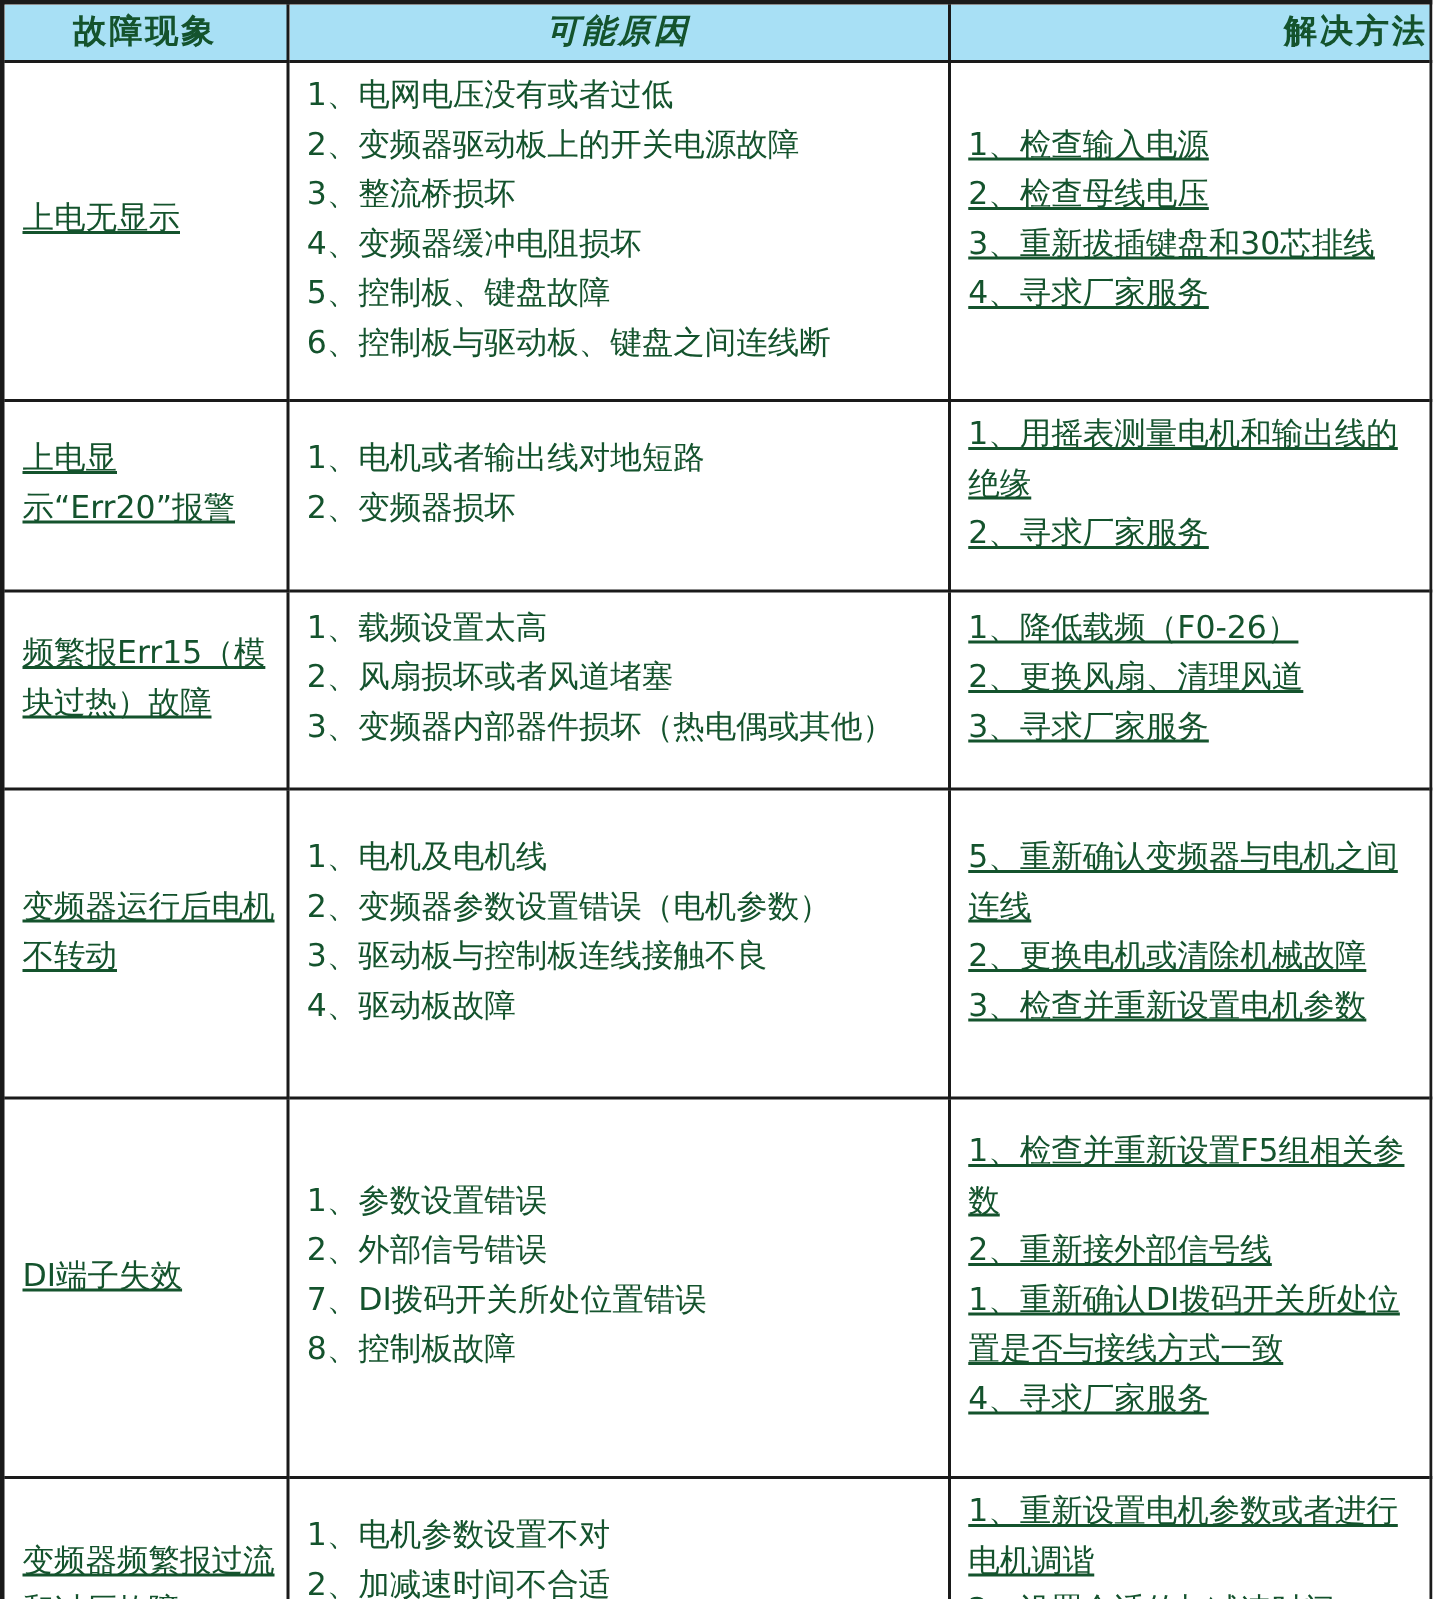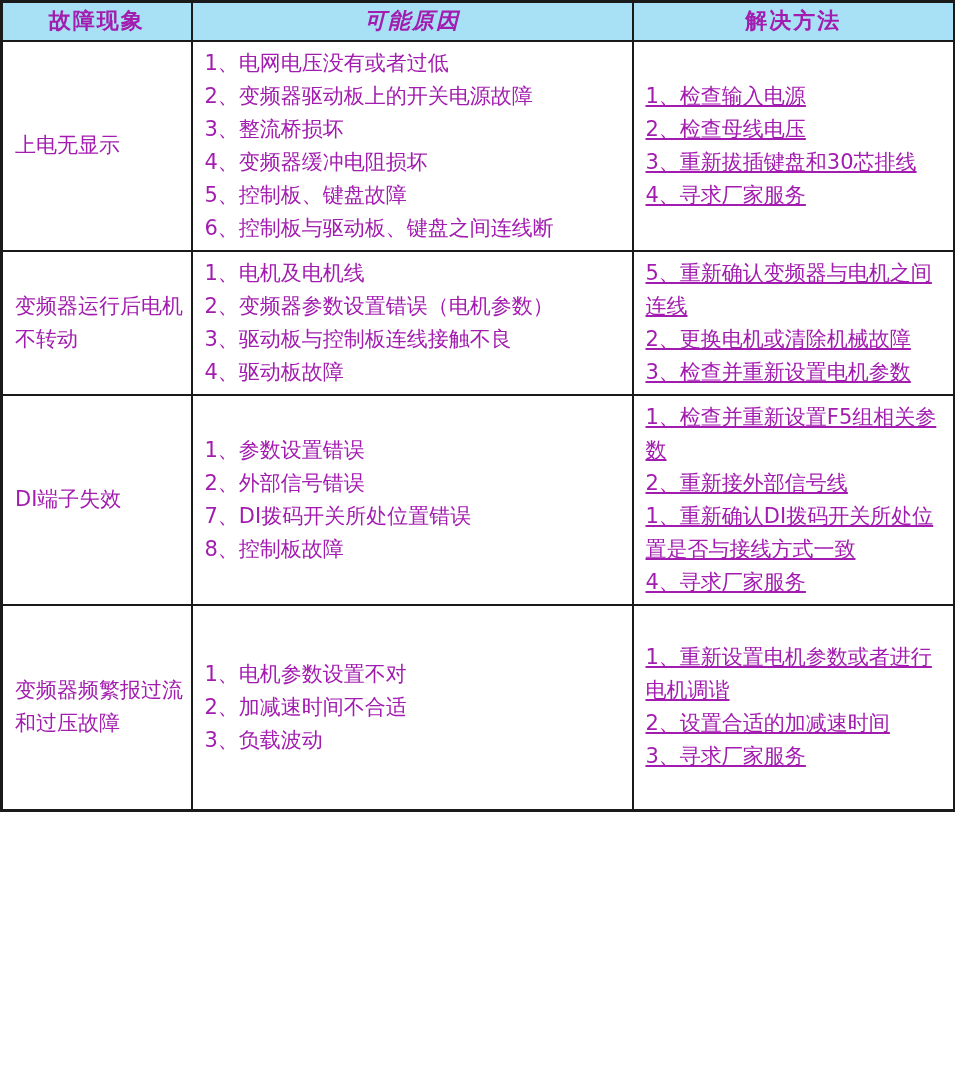--- a/index.html
+++ b/index.html
@@ -21,39 +21,39 @@
     table-layout: fixed;
     border: 3px solid #1a1a1a;
   }
   table.fault-table col.c1 { width: 190px; }
   table.fault-table col.c2 { width: 441px; }
   table.fault-table col.c3 { width: 322px; }
   table.fault-table th,
   table.fault-table td {
     border: 2px solid #1a1a1a;
     box-sizing: border-box;
-    color: #a21caf;
+    color: #14532d;
     overflow: hidden;
   }
   table.fault-table th {
     height: 39px;
     font-size: 22px;
     font-weight: bold;
     text-align: center;
     vertical-align: middle;
     letter-spacing: 2px;
   }
   table.fault-table td {
     font-size: 21px;
     line-height: 33px;
     vertical-align: middle;
     text-align: left;
-    padding: 5px 6px 5px 12px;
+    padding: 5px 6px 21px 12px;
   }
-  td.phenomenon-cell { padding-left: 9px; padding-right: 4px; }
+  td.phenomenon-cell { padding-left: 9px; padding-right: 4px; text-decoration: underline; }
   td.causes-cell     { padding-left: 16px; }
   td.solutions-cell  { padding-left: 12px; text-decoration: underline; }
   .cell-line { display: block; }
   
   tbody tr:nth-child(1) { height: 202px; }
   tbody tr:nth-child(2) { height: 98px;  }
   tbody tr:nth-child(3) { height: 132px; }
   tbody tr:nth-child(4) { height: 206px; }
   tbody tr:nth-child(5) { height: 253px; }
   tbody tr:nth-child(6) { height: 130px; }
@@ -65,39 +65,63 @@
   <table class="fault-table">
     <colgroup>
       <col class="c1">
         <col class="c2">
         <col class="c3">
     </colgroup>
     <thead>
       <tr>
         <th style="background: rgb(168, 224, 245);">故障现象</th>
         <th style="background: rgb(168, 224, 245); font-style: italic;">可能原因</th>
-        <th style="background: rgb(168, 224, 245);">解决方法</th>
+        <th style="background: rgb(168, 224, 245); text-align: right;">解决方法</th>
       </tr>
     </thead>
     <tbody id="table-body">
         <tr>
           <td class="phenomenon-cell">上电无显示</td>
           <td class="causes-cell">
             <span class="cell-line">1、电网电压没有或者过低</span>
             <span class="cell-line">2、变频器驱动板上的开关电源故障</span>
             <span class="cell-line">3、整流桥损坏</span>
             <span class="cell-line">4、变频器缓冲电阻损坏</span>
             <span class="cell-line">5、控制板、键盘故障</span>
             <span class="cell-line">6、控制板与驱动板、键盘之间连线断</span>
           </td>
           <td class="solutions-cell">
             <span class="cell-line">1、检查输入电源</span>
             <span class="cell-line">2、检查母线电压</span>
             <span class="cell-line">3、重新拔插键盘和30芯排线</span>
             <span class="cell-line">4、寻求厂家服务</span>
+          </td>
+        </tr>
+        <tr>
+          <td class="phenomenon-cell">上电显示“Err20”报警</td>
+          <td class="causes-cell">
+            <span class="cell-line">1、电机或者输出线对地短路</span>
+            <span class="cell-line">2、变频器损坏</span>
+          </td>
+          <td class="solutions-cell">
+            <span class="cell-line">1、用摇表测量电机和输出线的绝缘</span>
+            <span class="cell-line">2、寻求厂家服务</span>
+          </td>
+        </tr>
+        <tr>
+          <td class="phenomenon-cell">频繁报Err15（模块过热）故障</td>
+          <td class="causes-cell">
+            <span class="cell-line">1、载频设置太高</span>
+            <span class="cell-line">2、风扇损坏或者风道堵塞</span>
+            <span class="cell-line">3、变频器内部器件损坏（热电偶或其他）</span>
+          </td>
+          <td class="solutions-cell">
+            <span class="cell-line">1、降低载频（F0-26）</span>
+            <span class="cell-line">2、更换风扇、清理风道</span>
+            <span class="cell-line">3、寻求厂家服务</span>
           </td>
         </tr>
         <tr>
           <td class="phenomenon-cell">变频器运行后电机不转动</td>
           <td class="causes-cell">
             <span class="cell-line">1、电机及电机线</span>
             <span class="cell-line">2、变频器参数设置错误（电机参数）</span>
             <span class="cell-line">3、驱动板与控制板连线接触不良</span>
             <span class="cell-line">4、驱动板故障</span>
           </td>

